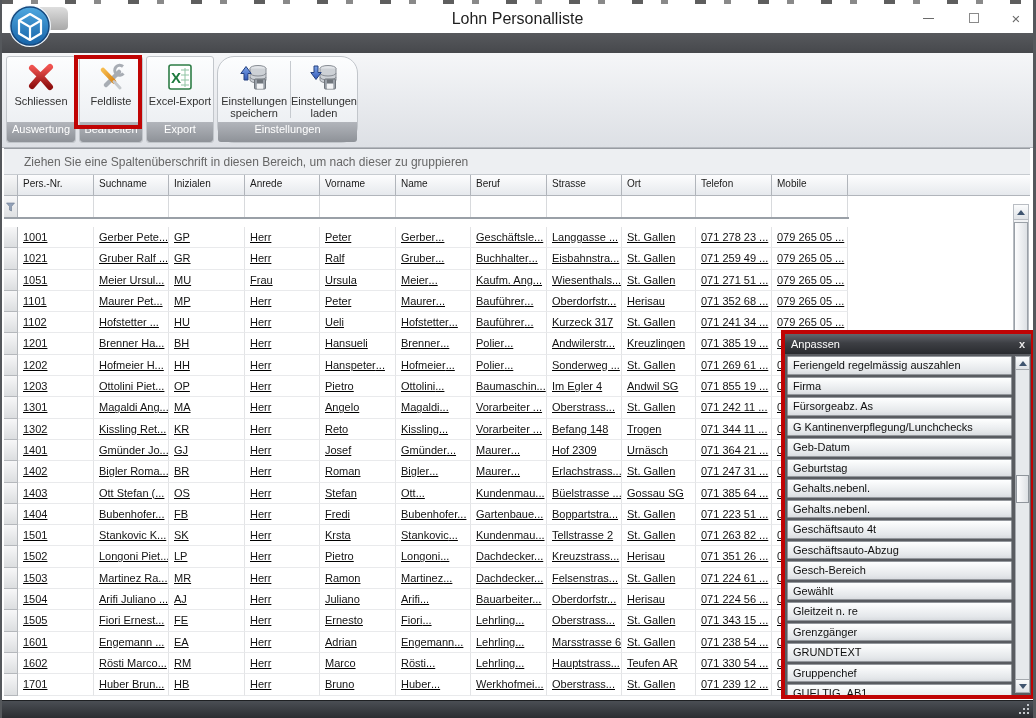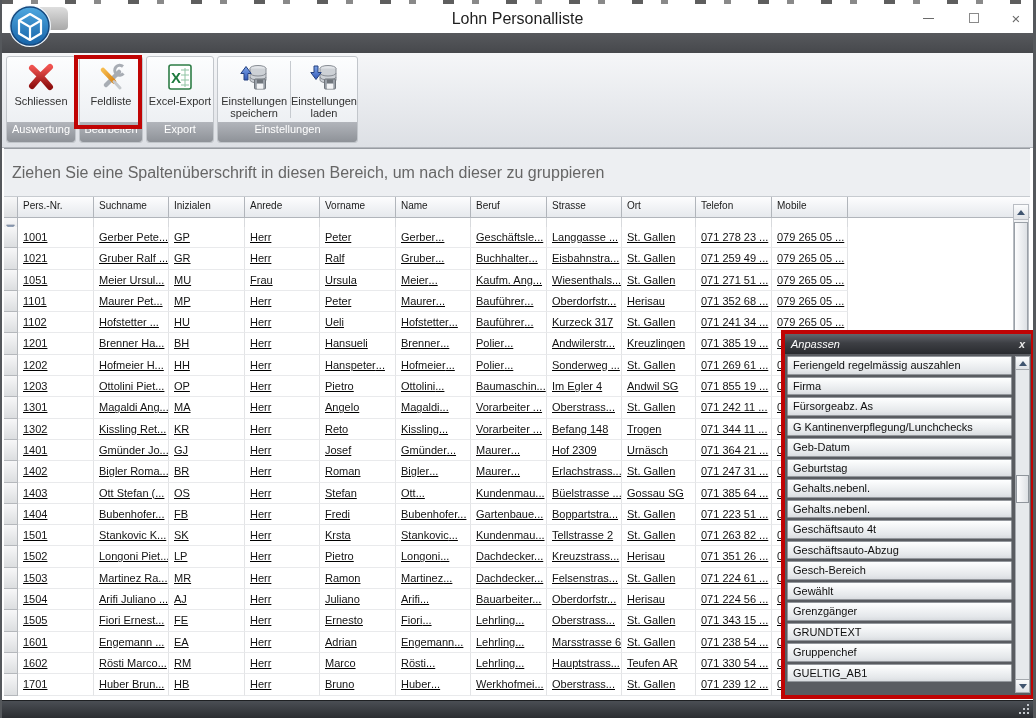--- a/index.html
+++ b/index.html
@@ -23,26 +23,26 @@
   .appicon{position:absolute;top:3px;left:5px;width:46px;height:46px;z-index:6;}
   
   .ribbon{position:absolute;top:53px;left:0;right:0;height:95px;background:linear-gradient(#f5f6f8,#dde0e5);border-bottom:1px solid #b4b8be;}
   .rgroups{position:absolute;top:3px;left:4px;display:flex;gap:3px;height:87px;}
   .rgroup{border:1px solid #c2c6cb;border-radius:3px;background:linear-gradient(#fcfdfe,#e9ecf0);display:flex;flex-direction:column;}
   .rbuttons{flex:1;display:flex;justify-content:center;}
   .rbtn{display:flex;flex-direction:column;align-items:center;padding-top:5px;cursor:default;}
   .rbtn .rlabel{font-size:11px;line-height:12px;color:#323232;text-align:center;margin-top:3px;}
   .rsep{width:1px;background:#c6cacf;margin:4px 0;}
   .rcap{height:20px;background:linear-gradient(#b2b5bb,#8e9298);color:#fff;font-size:11px;line-height:15px;text-align:center;border-radius:0 0 3px 3px;}
-  .g1{width:70px;} .g2{width:64px;} .g3{width:68px;} .g4{width:141px;}
+  .g1{width:70px;} .g2{width:64px;} .g3{width:68px;} .g4{width:141px;border-radius:17px;}
   .hlframe{position:absolute;left:72px;top:2px;width:68px;height:74px;border:4px solid #c00404;z-index:5;}
   .icon30{width:30px;height:30px;}
   
   .content{position:absolute;top:148px;left:2px;right:3px;bottom:18px;background:#fff;border-top:1px solid #989ca2;}
-  .groupby{height:48px;background:#edeff2;border-bottom:1px solid #c7cbd0;display:flex;align-items:center;padding-left:8px;font-size:16px;color:#666;}
+  .groupby{height:26px;background:#edeff2;border-bottom:1px solid #c7cbd0;display:flex;align-items:center;padding-left:20px;font-size:12px;color:#666;}
   .header-row{display:flex;height:21px;background:linear-gradient(#fdfdfe,#e6e9ed);border-bottom:1px solid #b1b5bb;}
   .hcorner{width:14px;background:linear-gradient(#f7f7f8,#dfe1e3);border-right:1px solid #b1b5bb;}
   .hcell{border-right:1px solid #b1b5bb;padding:3px 0 1px 5px;font-size:10px;color:#1a1a1a;overflow:hidden;white-space:nowrap;}
   .hfill{flex:1;}
   .filter-row{display:flex;height:23px;width:845px;border-bottom:2px solid #9aa0a7;background:#fff;}
   .fcorner{width:14px;background:linear-gradient(#f7f7f8,#dfe1e3);border-right:1px solid #b1b5bb;display:flex;align-items:center;justify-content:center;}
   .fcell{border-right:1px solid #d8dadd;background:#fff;}
   .rows{position:absolute;top:78px;left:0;width:845px;bottom:0;overflow:hidden;background:#fff;text-decoration:underline;}
   .row{display:flex;height:21.3px;}
   .selcell{width:14px;background:linear-gradient(#f7f7f8,#dcdee0);border-right:1px solid #b5b8bc;border-bottom:1px solid #b5b8bc;}
@@ -53,21 +53,21 @@
   .c6{width:76px;}.c7{width:75px;}.c8{width:74px;}.c9{width:76px;}.c10{width:76px;}
   
   .vscroll{position:absolute;top:55px;right:1px;bottom:2px;width:16px;background:#f1f2f4;border:1px solid #b9bdc3;}
   .vup{height:15px;background:linear-gradient(#fbfcfd,#dfe2e6);border-bottom:1px solid #b9bdc3;display:flex;align-items:center;justify-content:center;}
   .tri-up{width:0;height:0;border-left:4px solid transparent;border-right:4px solid transparent;border-bottom:5px solid #3f546f;}
   .tri-down{width:0;height:0;border-left:4px solid transparent;border-right:4px solid transparent;border-top:5px solid #3f546f;}
   .vthumb{position:absolute;top:17px;left:0px;right:0px;height:118px;background:linear-gradient(90deg,#fdfdfe,#dee1e5);border:1px solid #9aa0a7;}
   
   .panel{position:absolute;left:779px;top:330px;width:254px;height:369px;border:4px solid #c00404;background:#595c61;z-index:10;}
   .ptitle{height:20px;background:linear-gradient(#63666c,#3d3f44 45%,#292b2f);color:#fff;font-size:11px;
-    display:flex;align-items:center;justify-content:space-between;padding:8px 6px;font-style:italic;}
+    display:flex;align-items:center;justify-content:space-between;padding:8px 6px;}
   .pclose{font-weight:bold;font-size:11px;color:#e8e8e8;cursor:default;}
   .pbody{position:relative;height:341px;}
   .plist{position:absolute;left:2px;top:2px;right:19px;bottom:0;overflow:hidden;}
   .pitem{height:18.5px;margin-bottom:2px;background:linear-gradient(#feffff,#e4e7ea 80%,#d9dce0);
     border:1px solid #93979c;border-radius:1px;font-size:11px;line-height:16px;padding-left:5px;color:#0f0f0f;
     white-space:nowrap;overflow:hidden;}
   .pscroll{position:absolute;right:1px;top:2px;bottom:2px;width:15px;background:#e6e9ec;border:1px solid #a5a9ae;}
   .pup{height:13px;background:linear-gradient(#fbfcfd,#dfe2e6);border-bottom:1px solid #a5a9ae;display:flex;align-items:center;justify-content:center;}
   .pdown{position:absolute;bottom:0;left:0;right:0;height:13px;background:linear-gradient(#fbfcfd,#dfe2e6);border-top:1px solid #a5a9ae;display:flex;align-items:center;justify-content:center;}
   .pthumb{position:absolute;top:118px;left:0;right:0;height:28px;background:linear-gradient(90deg,#fdfdfe,#dee1e5);border:1px solid #8f959c;}
@@ -567,20 +567,21 @@
           <div class="pitem">Fürsorgeabz. As</div>
           <div class="pitem">G Kantinenverpflegung/Lunchchecks</div>
           <div class="pitem">Geb-Datum</div>
           <div class="pitem">Geburtstag</div>
           <div class="pitem">Gehalts.nebenl.</div>
           <div class="pitem">Gehalts.nebenl.</div>
           <div class="pitem">Geschäftsauto 4t</div>
           <div class="pitem">Geschäftsauto-Abzug</div>
           <div class="pitem">Gesch-Bereich</div>
           <div class="pitem">Gewählt</div>
+          <div class="pitem">Gleitzeit n. re</div>
           <div class="pitem">Grenzgänger</div>
           <div class="pitem">GRUNDTEXT</div>
           <div class="pitem">Gruppenchef</div>
           <div class="pitem">GUELTIG_AB1</div>
         </div>
       <div class="pscroll">
         <div class="pup">
             <span class="tri-up"></span>
           </div>
         <div class="pthumb"></div>

